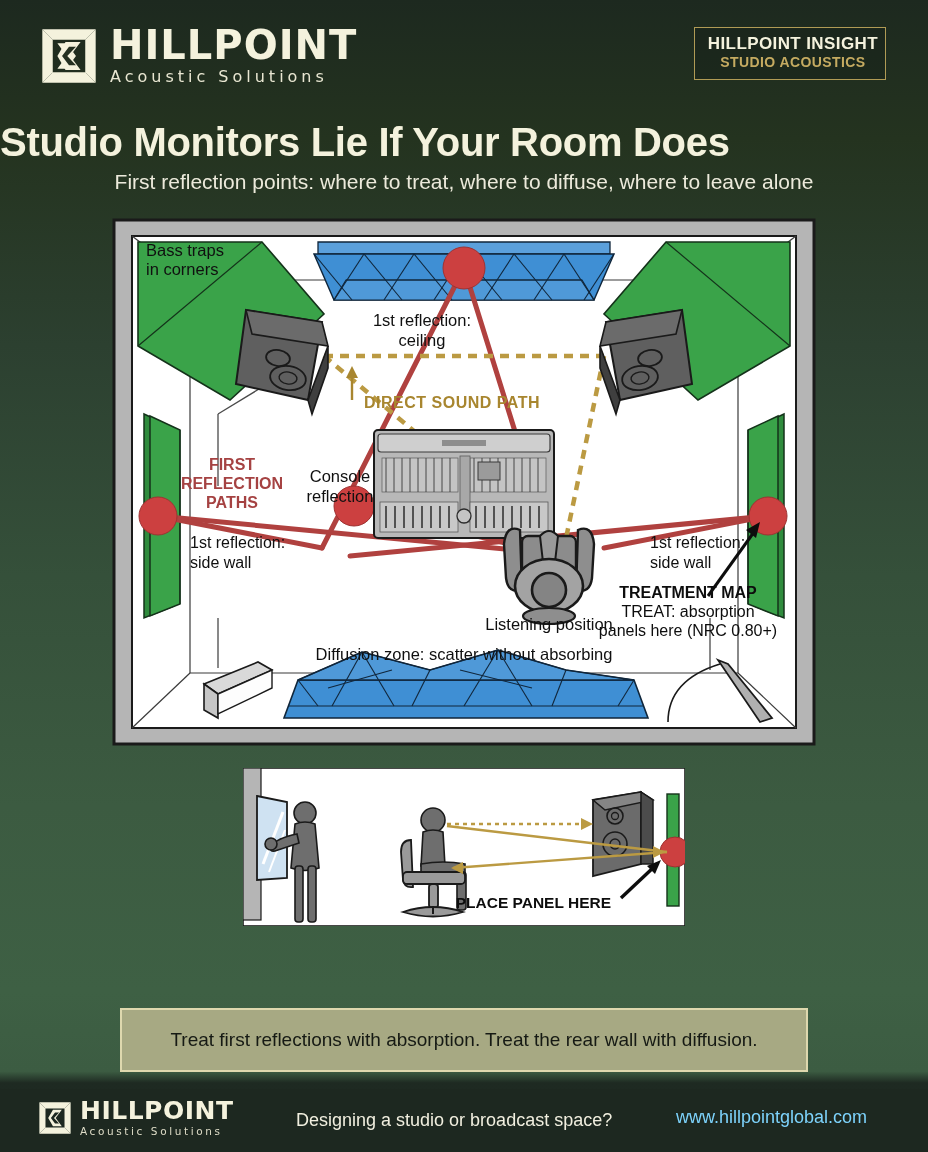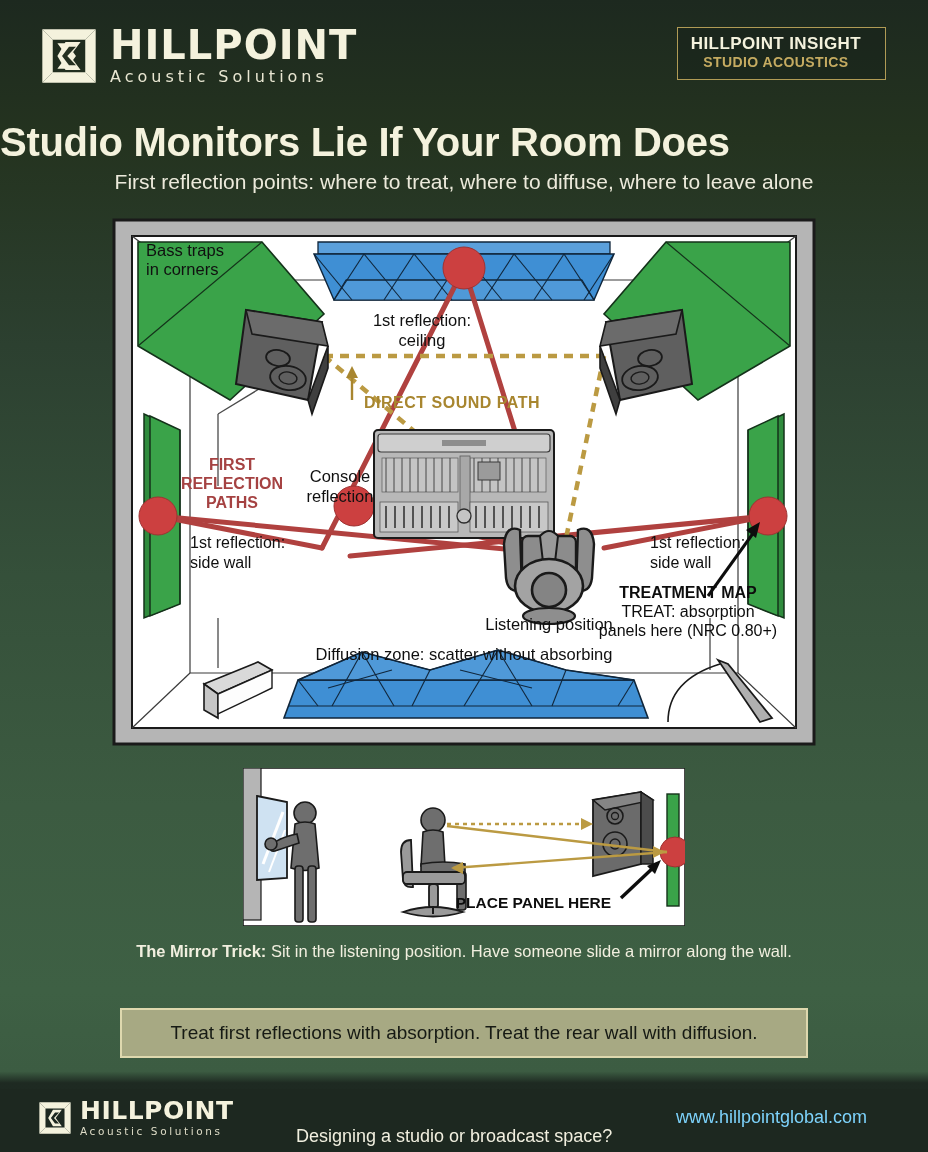--- a/index.html
+++ b/index.html
@@ -29,21 +29,21 @@
   .logo-name {
     font-size:40px; font-weight:700; letter-spacing:1px; line-height:0.96;
     color:#f4f2dd; font-family:"DejaVu Sans", sans-serif;
   }
   .logo-sub {
     font-size:16px; letter-spacing:4.0px; color:#e9e7d2; margin-top:3px;
     font-family:"DejaVu Sans", sans-serif; font-weight:400;
   }
   .badge {
     position:absolute; right:42px; top:27px;
-    border:1.5px solid #b09b55; padding:5px 24px 7px 13px; text-align:center;
+    border:1.5px solid #b09b55; padding:5px 7px 7px 13px; text-align:center;
     background:rgba(20,30,22,0.35);
   }
   .badge-line1 { font-size:17px; font-weight:700; color:#f4f2dd; letter-spacing:0.4px; line-height:1.25; }
   .badge-line2 { font-size:14px; font-weight:700; color:#c5ab61; letter-spacing:0.4px; line-height:1.25; }
 
   .title {
     position:absolute; top:120px; left:0; width:928px; text-align:left;
     font-size:40px; font-weight:700; color:#f4f2dd; letter-spacing:-0.3px;
   }
   .subtitle {
@@ -59,36 +59,36 @@
 
   
   .caption {
     position:absolute; top:940px; left:64px; width:800px; text-align:center;
     font-size:16.5px; line-height:1.45; color:#f1efdf;
   }
   .caption b { font-weight:700; }
 
   
   .keybox {
-    position:absolute; left:120px; top:1008px; width:688px; height:50px;
+    position:absolute; left:120px; top:1008px; width:688px; height:64px;
     background:#a7a983; border:2px solid #ded8ae;
     display:flex; align-items:center; justify-content:center;
   }
   .keybox-txt { text-align:center; font-size:19px; line-height:1.3; color:#161a14; font-weight:400; }
 
   
   .footer {
     position:absolute; left:0; bottom:0; width:928px; height:63px;
     background:#1d2820; display:flex; align-items:center;
   }
   .footer-logo { position:absolute; left:38px; top:10px; display:flex; align-items:center; gap:8px; }
   .footer-mark { width:34px; height:34px; }
   .f-name { font-size:25px; font-weight:700; color:#f4f2dd; line-height:0.95; font-family:"DejaVu Sans", sans-serif; letter-spacing:0.5px;}
   .f-sub  { font-size:10.5px; letter-spacing:2.6px; color:#dfddc8; font-family:"DejaVu Sans", sans-serif; margin-top:2px;}
-  .footer-cta { position:absolute; left:296px; top:21px; font-size:18px; color:#f1efdf;margin-top:16px; }
+  .footer-cta { position:absolute; left:296px; top:21px; font-size:18px; color:#f1efdf; }
   .footer-url { position:absolute; left:676px; top:18px; font-size:18px; color:#7dd3fc; }
 </style>
 </head>
 <body>
 
 <div class="header">
   <div class="logo-wrap">
     <svg class="logo-mark" viewBox="0 0 100 100">
       <polygon points="4,4 96,4 96,96 4,96" fill="none"></polygon>
       <path d="M4,4 L96,4 L78,22 L22,22 Z" fill="#f4f2dd"></path>
@@ -433,23 +433,20 @@
 
   <g>
     <line x1="378" y1="130" x2="412" y2="98" stroke="#0d0d0d" stroke-width="3.4"></line>
     <polygon points="418,92 404,98 412,106" fill="#0d0d0d"></polygon>
   </g>
   <text x="368" y="140" text-anchor="end" font-family="Liberation Sans, sans-serif" font-size="15.5" font-weight="700" fill="#0d0d0d">PLACE PANEL HERE</text>
 </svg>
 </div>
 
 <div class="caption">
-  <div>
-    <b>The Mirror Trick:</b><span> Sit in the listening position. Have someone slide a mirror along the wall.</span>
-  </div>
 </div>
 
 <div class="keybox">
   <div class="keybox-txt">
     <div>Treat first reflections with absorption. Treat the rear wall with diffusion.</div>
   </div>
 </div>
 
 <div class="footer">
   <div class="footer-logo">

